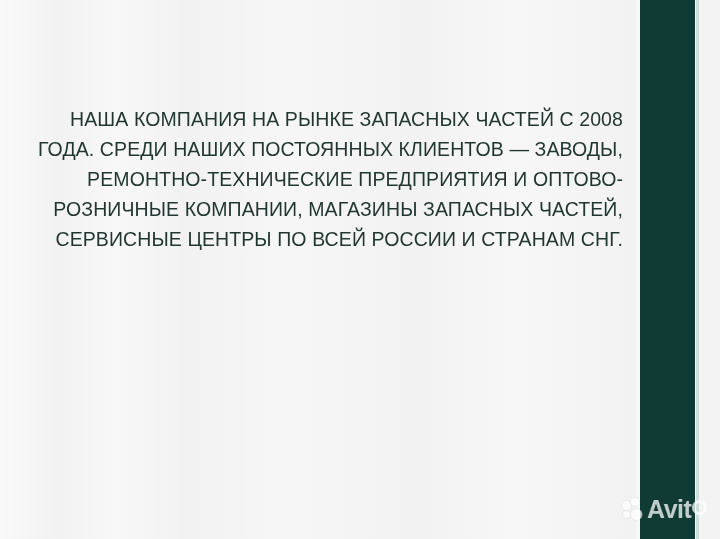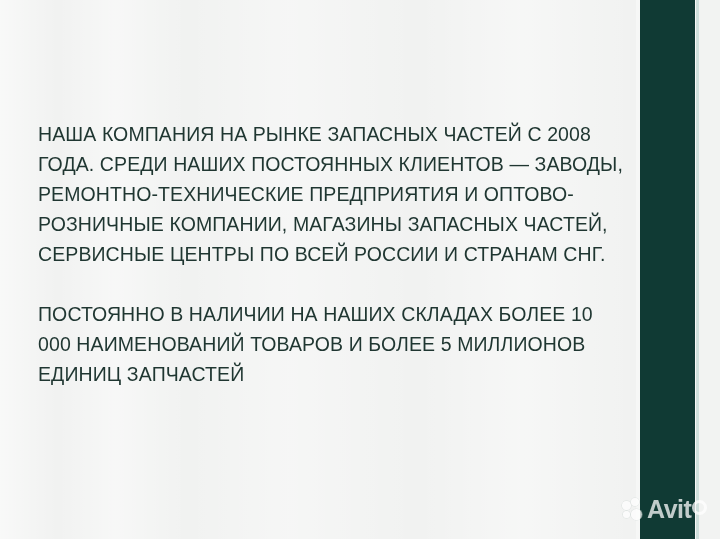--- a/index.html
+++ b/index.html
@@ -72,22 +72,23 @@
     left: 636px;
     width: 4px;
     height: 539px;
     background: #f6f7f6;
   }
 
   
   .text-block {
     position: absolute;
     left: 38px;
-    top: 119px;
+    top: 104px;
     width: 585px;
+    text-align: right;
   }
   .para {
     margin: 0;
     color: #1f3631;
     font-size: 19.5px;
     line-height: 30px;
     letter-spacing: 0.1px;
     font-weight: 400;
     white-space: pre-line;
   }
@@ -153,21 +154,20 @@
 
   <div class="slide-texture"></div>
 
   <div class="band-left-edge-light"></div>
   <div class="band-green"></div>
   <div class="band-teal-line"></div>
   <div class="band-right-light"></div>
 
   <div class="text-block">
     <p class="para">НАША КОМПАНИЯ НА РЫНКЕ ЗАПАСНЫХ ЧАСТЕЙ С 2008 ГОДА. СРЕДИ НАШИХ ПОСТОЯННЫХ КЛИЕНТОВ — ЗАВОДЫ, РЕМОНТНО-ТЕХНИЧЕСКИЕ ПРЕДПРИЯТИЯ И ОПТОВО-РОЗНИЧНЫЕ КОМПАНИИ, МАГАЗИНЫ ЗАПАСНЫХ ЧАСТЕЙ, СЕРВИСНЫЕ ЦЕНТРЫ ПО ВСЕЙ РОССИИ И СТРАНАМ СНГ.</p>
-    <p class="para">ПОСТОЯННО В НАЛИЧИИ НА НАШИХ СКЛАДАХ БОЛЕЕ 10 000 НАИМЕНОВАНИЙ ТОВАРОВ И БОЛЕЕ 5 МИЛЛИОНОВ ЕДИНИЦ ЗАПЧАСТЕЙ</p>
   </div>
 
   <div class="avito-watermark">
     <span class="avito-dots">
       <span class="dot-a"></span>
       <span class="dot-b"></span>
       <span class="dot-c"></span>
       <span class="dot-d"></span>
     </span>
     <span class="avito-word">Avit</span>

